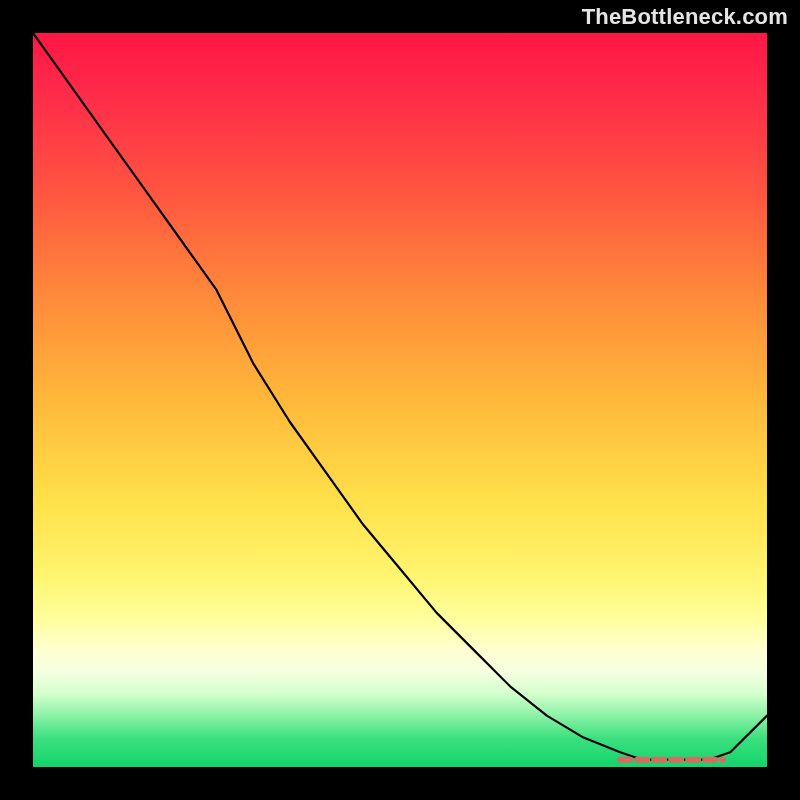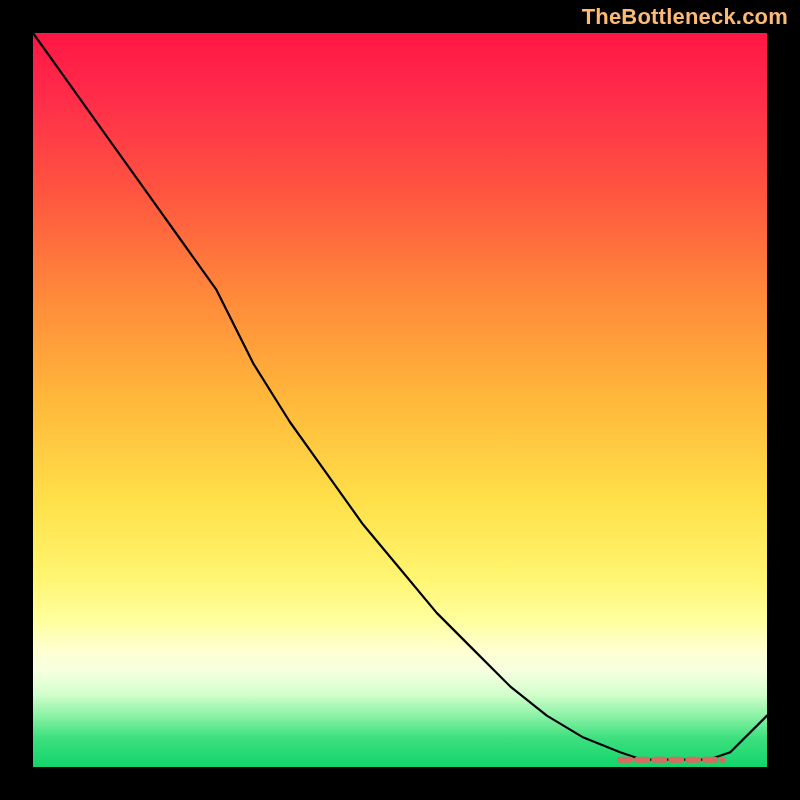--- a/index.html
+++ b/index.html
@@ -14,21 +14,21 @@
   .frame {
     position: relative;
     width: 800px;
     height: 800px;
     background: #000;
   }
   .watermark {
     position: absolute;
     top: 4px;
     right: 12px;
-    color: #fdba74;
+    color: #e5e5e5;
     font-size: 22px;
     font-weight: 600;
     letter-spacing: 0.2px;
     user-select: none;
   }
   .plot {
     position: absolute;
     left: 33px;
     top: 33px;
     width: 734px;

